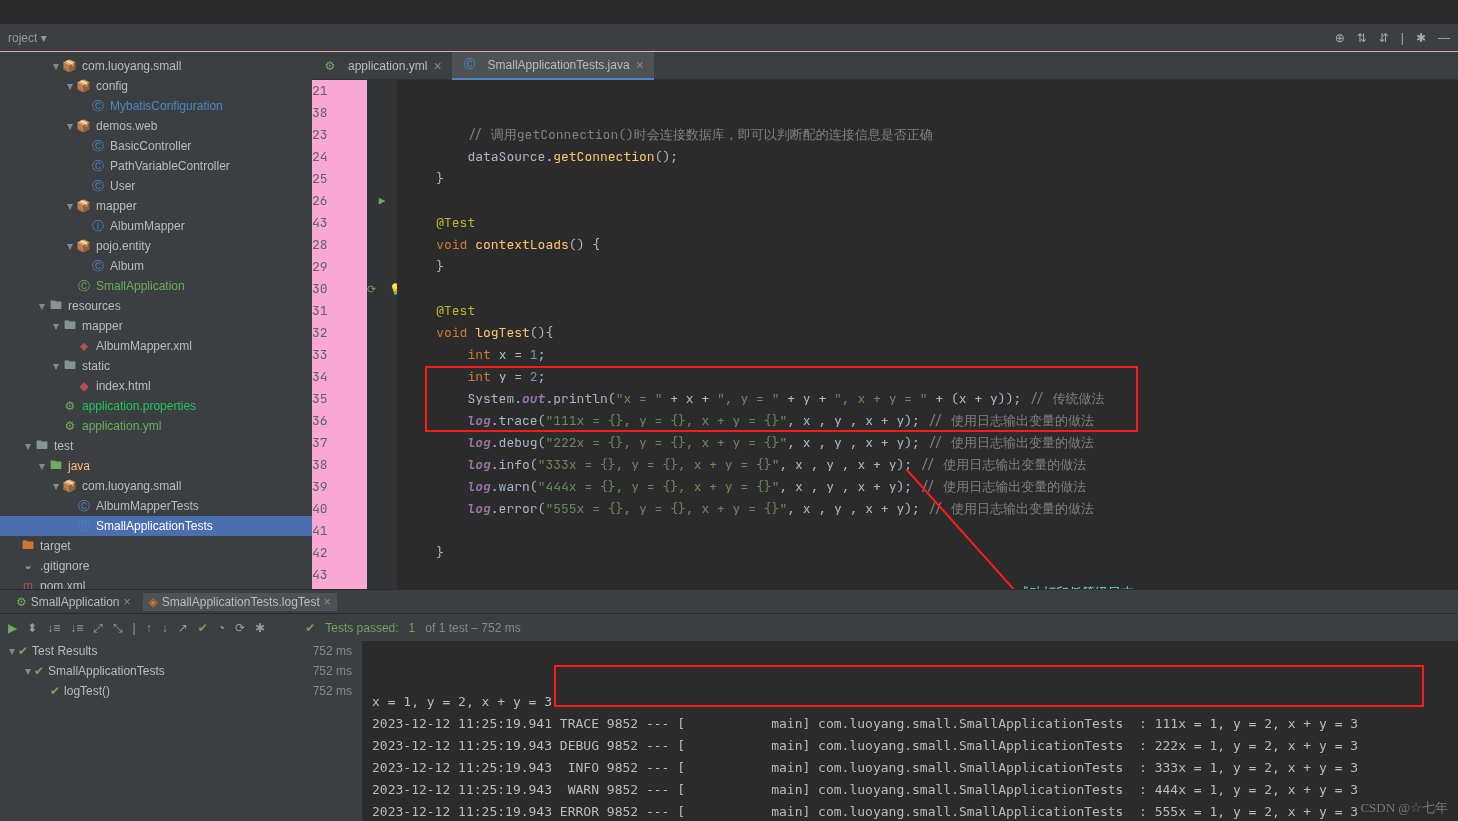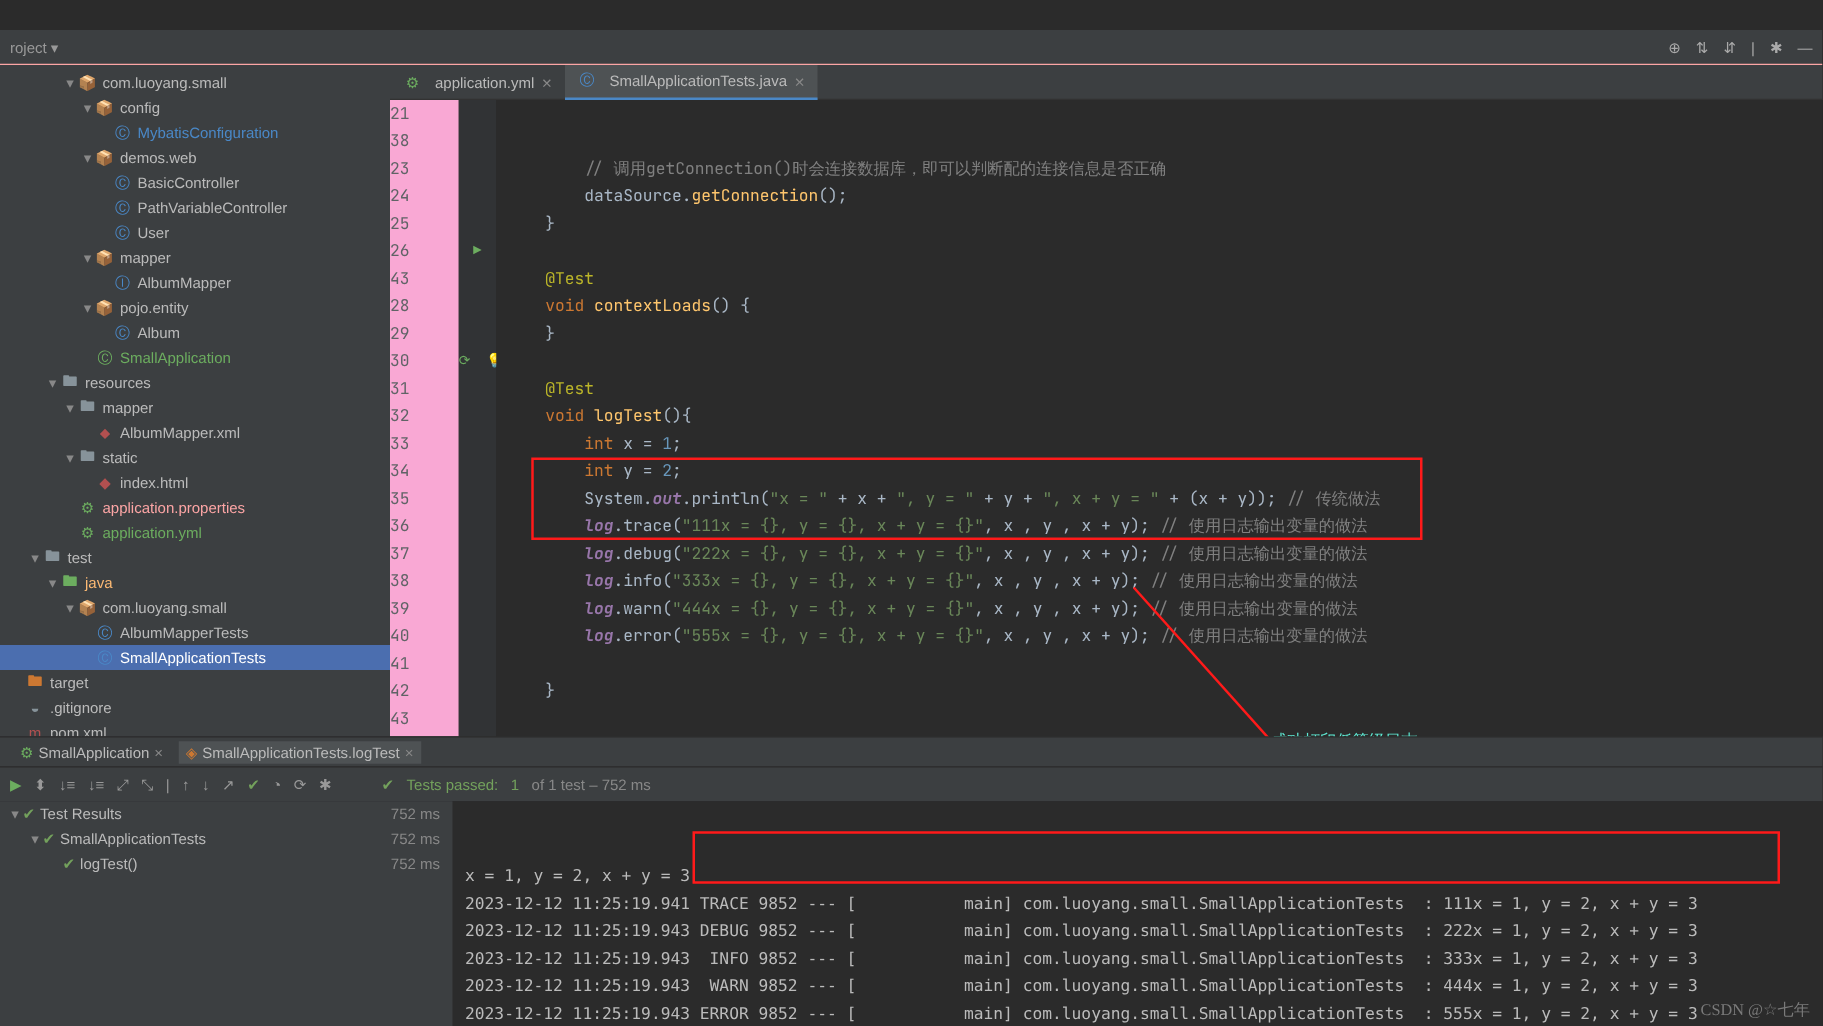--- a/index.html
+++ b/index.html
@@ -156,21 +156,21 @@
         <span>static</span>
       </div>
       <div class="tree-row" style="padding-left: 64px;">
         <span class="chev"></span>
         <span class="ico xml">◆</span>
         <span>index.html</span>
       </div>
       <div class="tree-row" style="padding-left: 50px;">
         <span class="chev"></span>
         <span class="ico yml" style="color:#6cad5f">⚙</span>
-        <span style="color:#fca5a5">application.properties</span>
+        <span style="color:#22c55e">application.properties</span>
       </div>
       <div class="tree-row" style="padding-left: 50px;">
         <span class="chev"></span>
         <span class="ico yml" style="color:#6cad5f">⚙</span>
         <span style="color:#6cad5f">application.yml</span>
       </div>
       <div class="tree-row" style="padding-left: 22px;">
         <span class="chev">▾</span>
         <span class="ico folder">🖿</span>
         <span>test</span>

